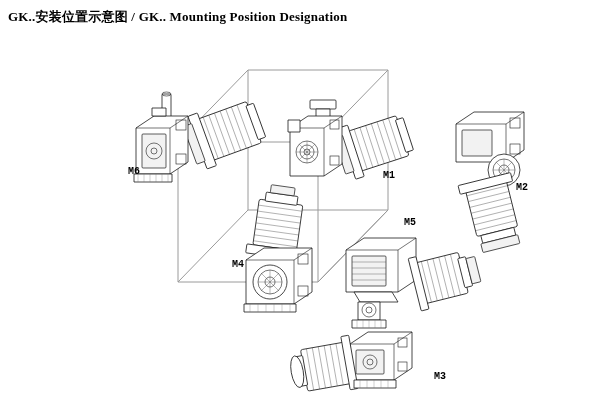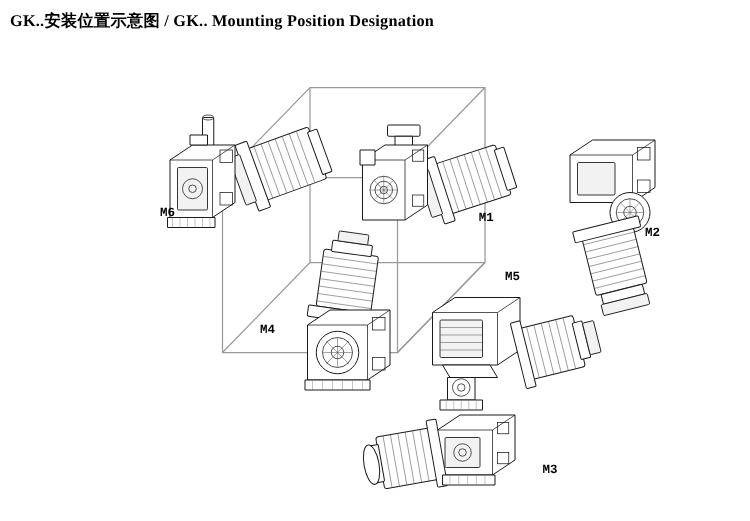--- a/index.html
+++ b/index.html
@@ -294,16 +294,16 @@
       <line class="hatch" x1="93" y1="50" x2="93" y2="58"></line>
       <line class="hatch" x1="100" y1="50" x2="100" y2="58"></line>
     </g>
 
   </svg>
 
   <div class="label" style="left:128px; top:166px;">M6</div>
   <div class="label" style="left:383px; top:170px;">M1</div>
   <div class="label" style="left:516px; top:182px;">M2</div>
   <div class="label" style="left:404px; top:217px;">M5</div>
-  <div class="label" style="left:208px; top:259px;">M4</div>
+  <div class="label" style="left:232px; top:259px;">M4</div>
   <div class="label" style="left:434px; top:371px;">M3</div>
 
 </div>
 
 </body></html>

